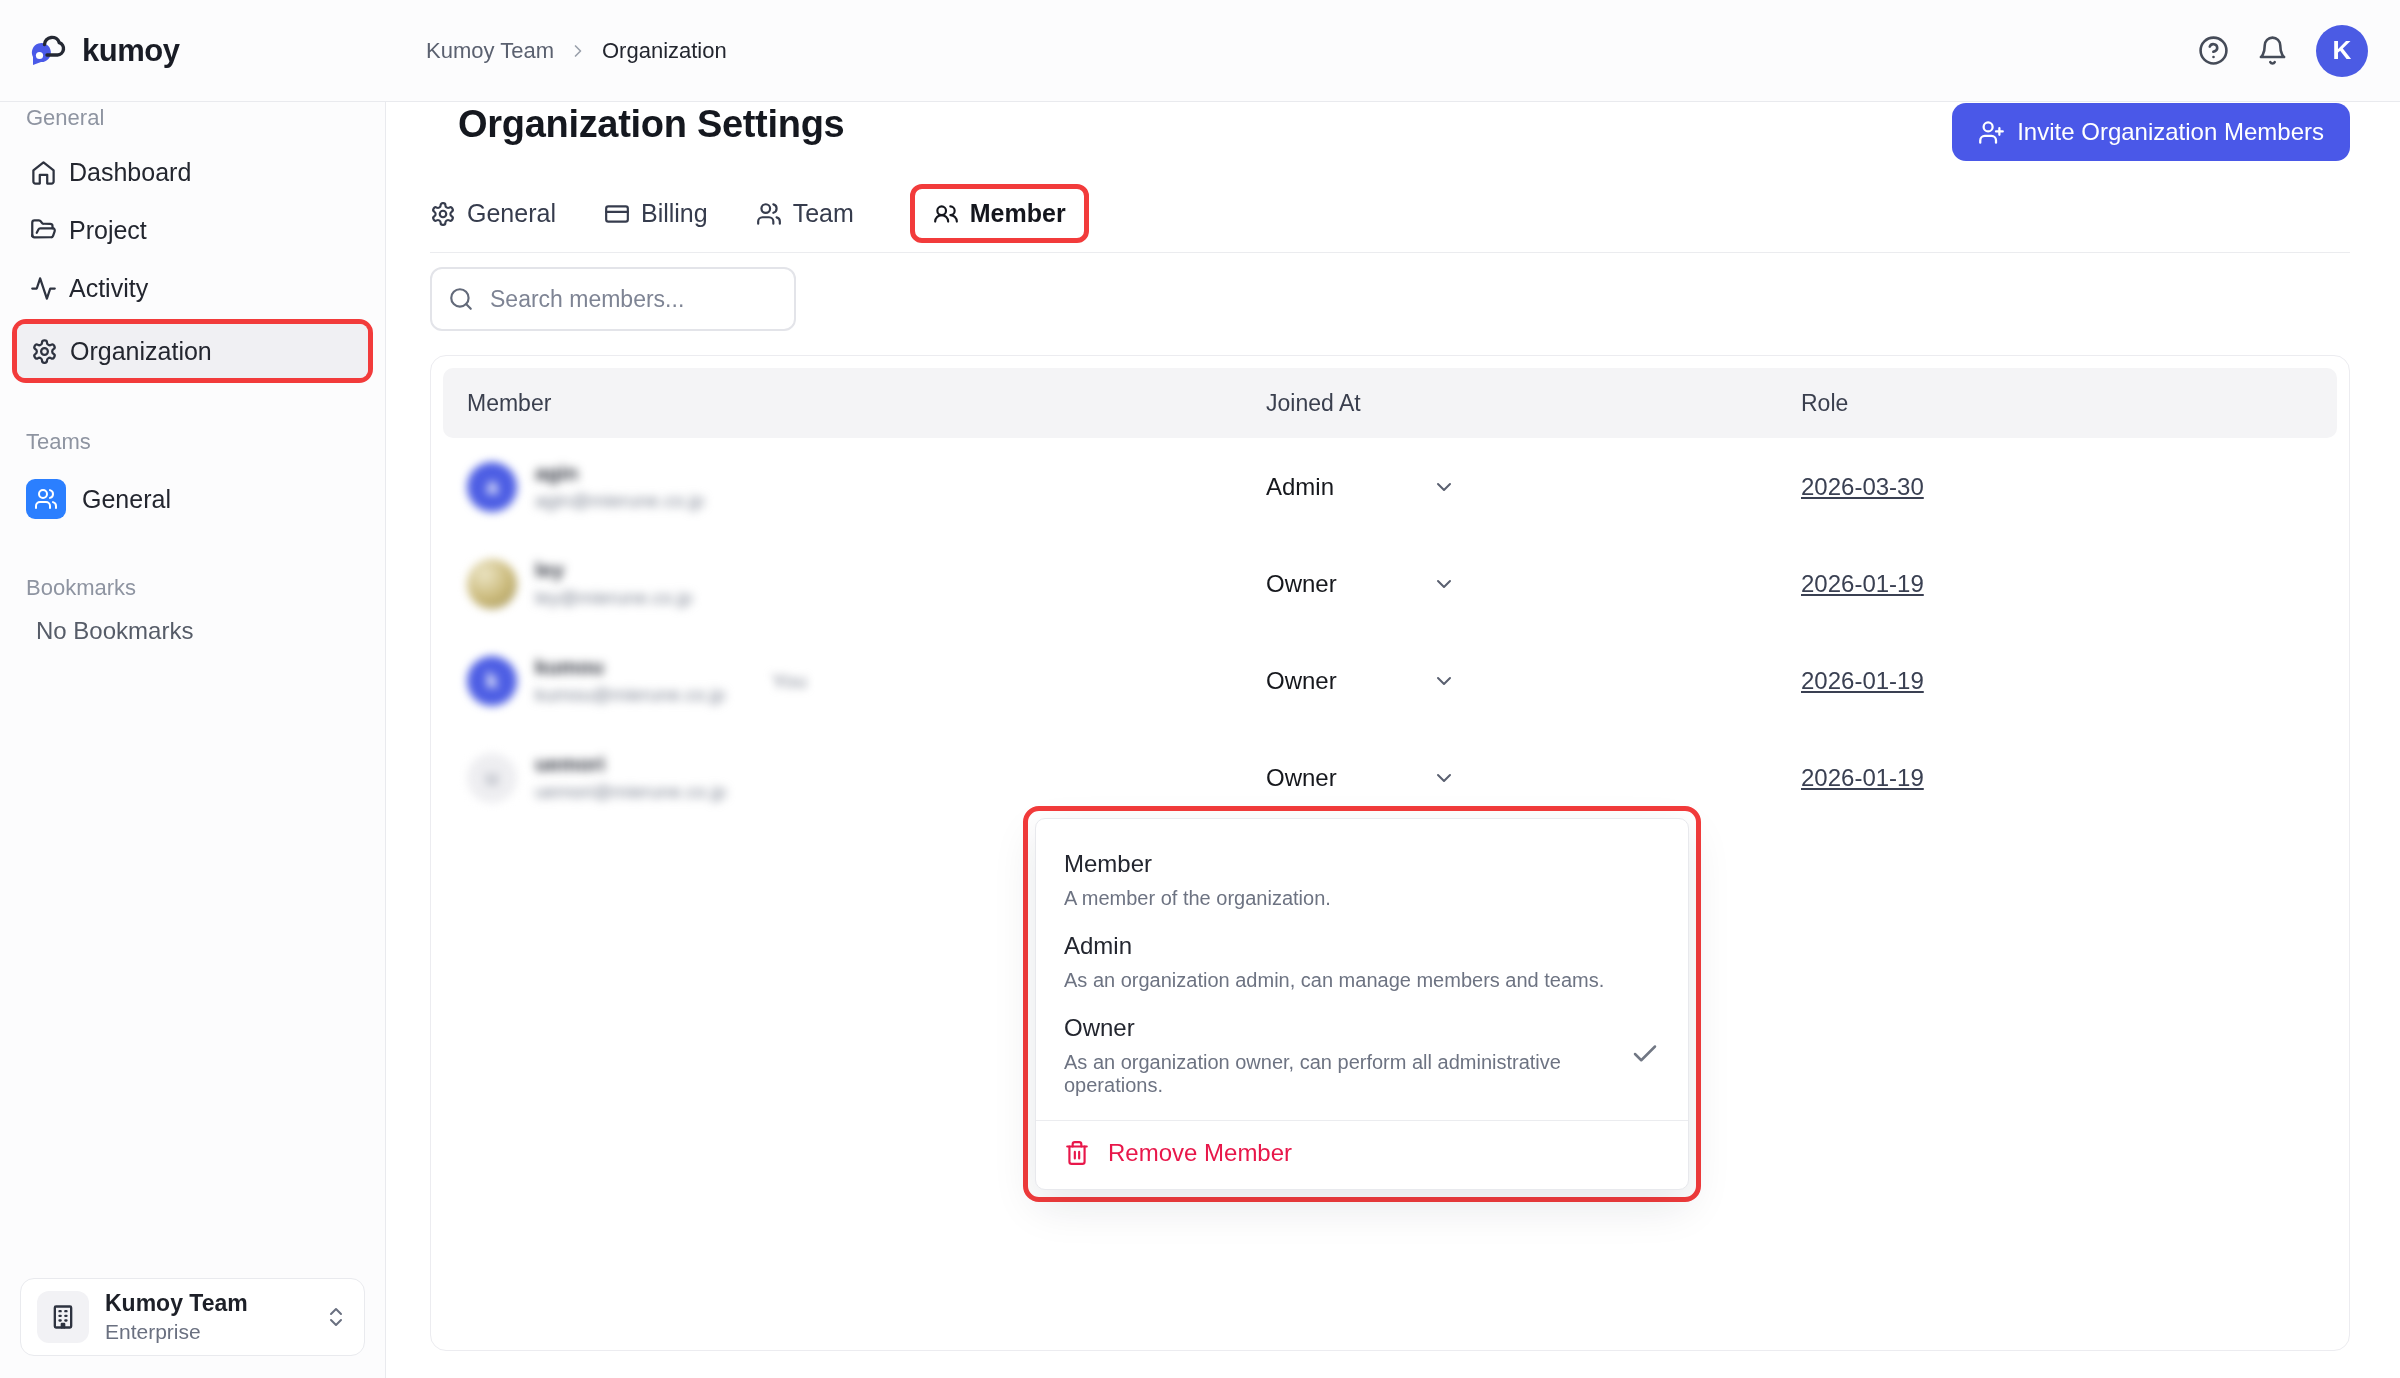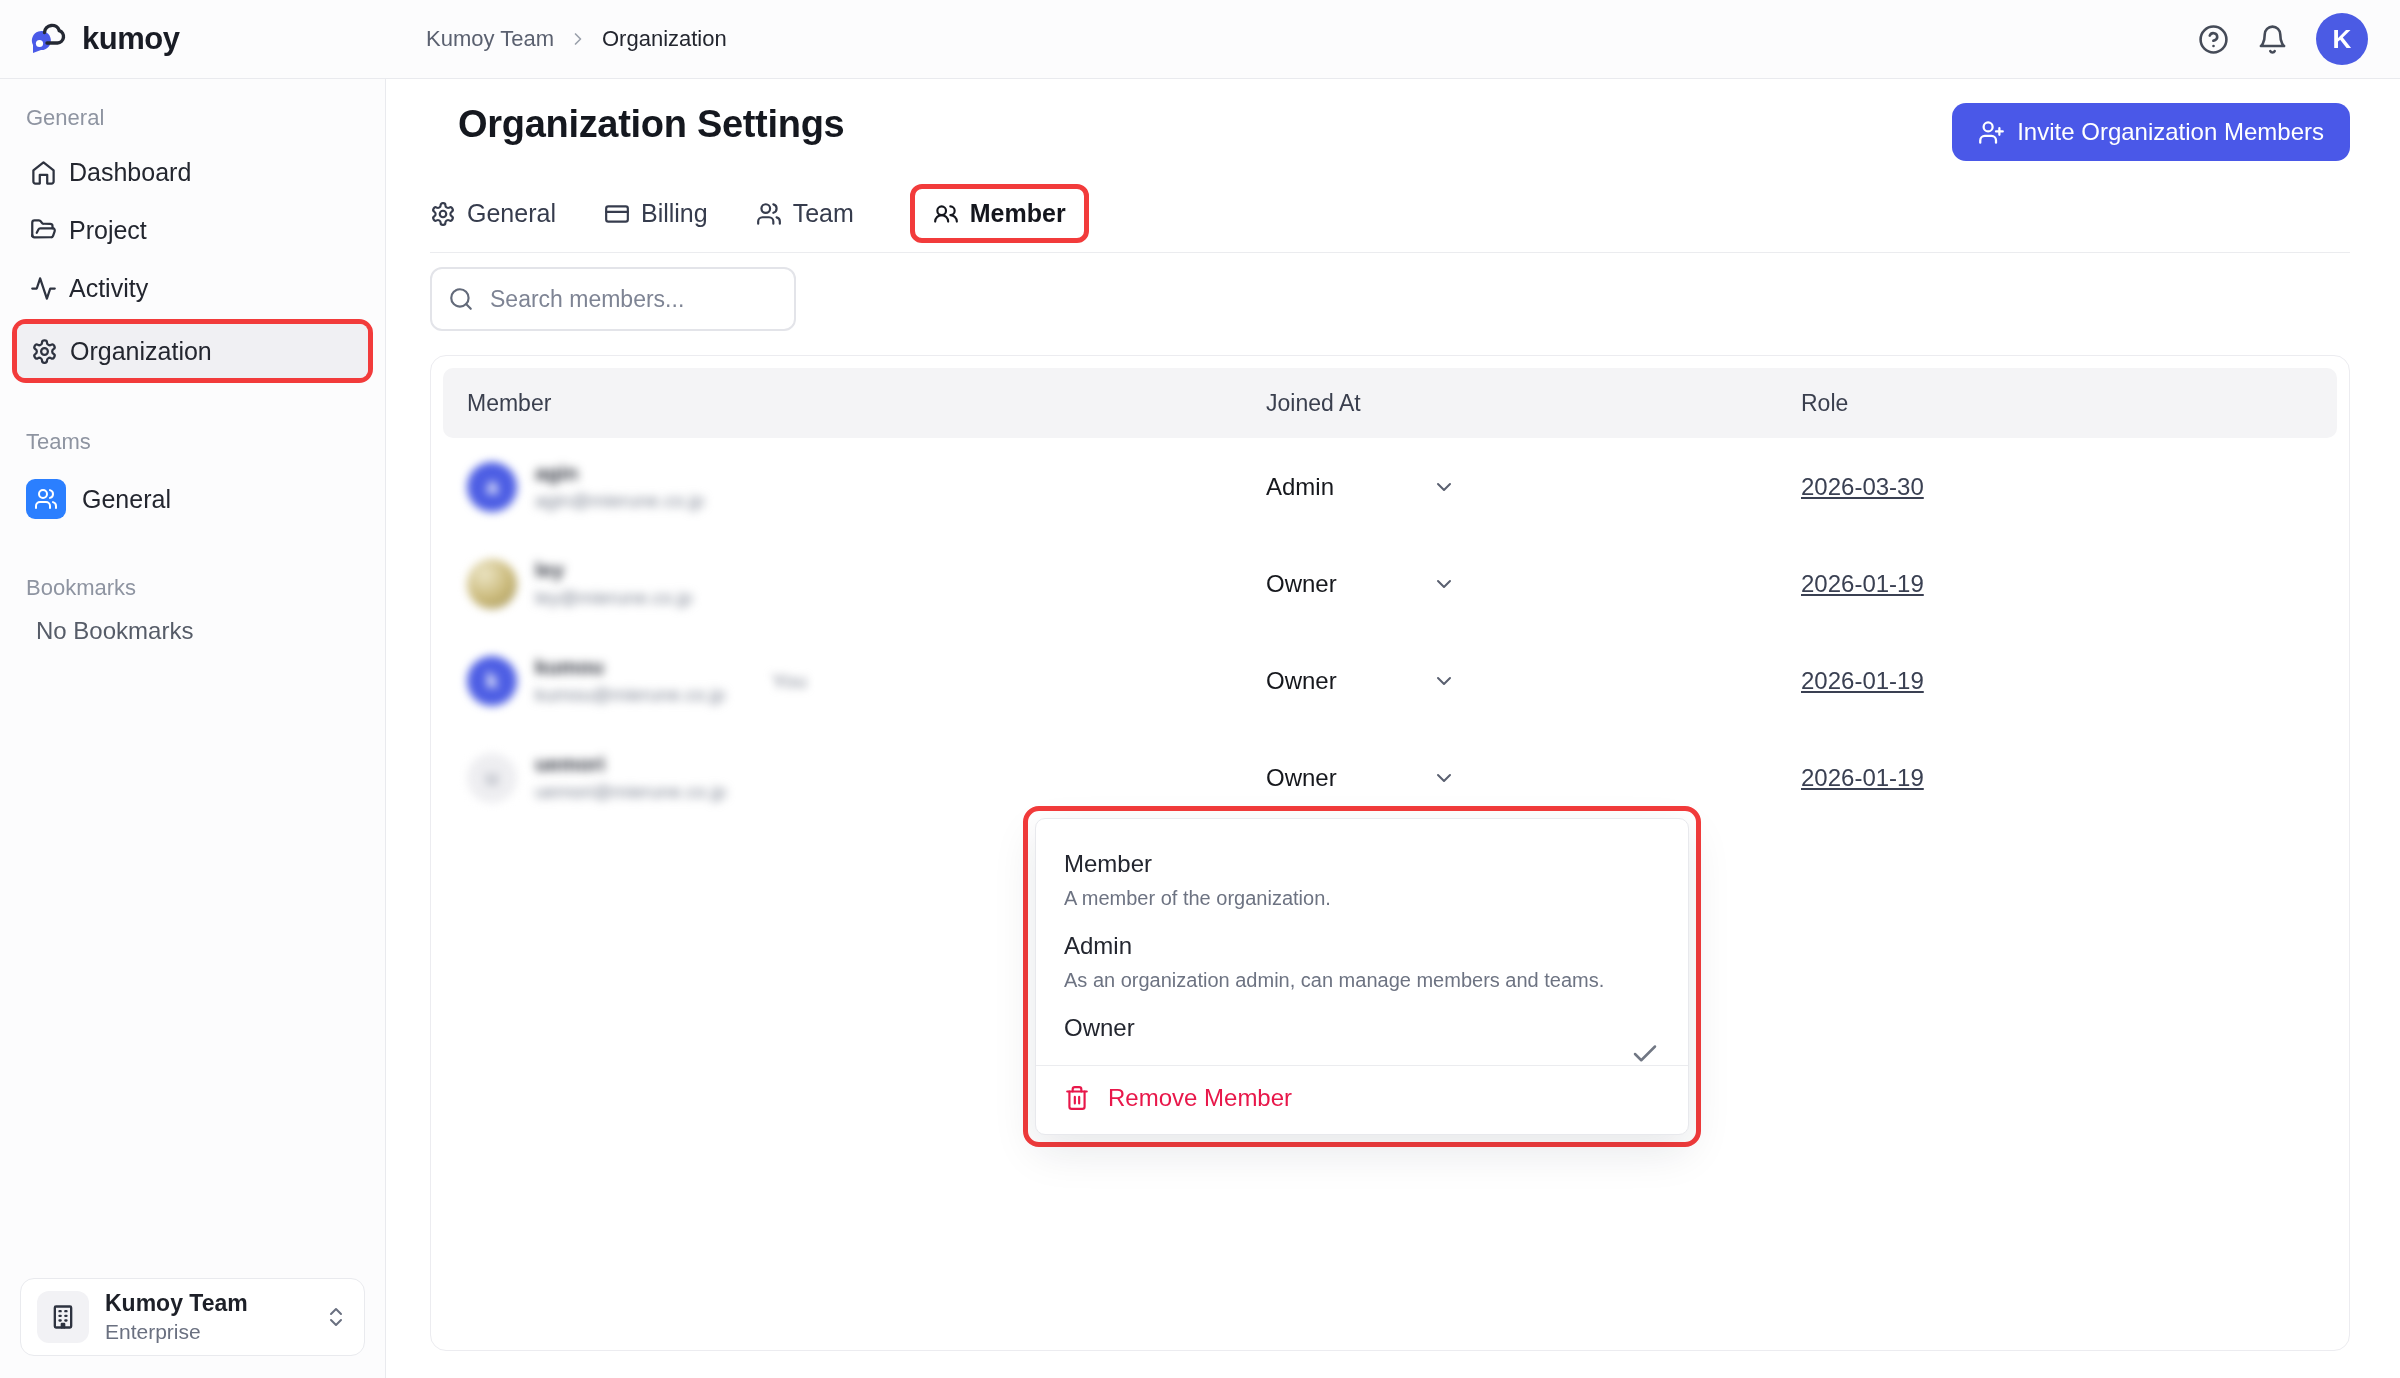--- a/index.html
+++ b/index.html
@@ -2,21 +2,21 @@
 <html><head>
 <meta charset="utf-8">
 <style>
   html,body{margin:0;padding:0;background:#fff;}
   body{width:2400px;height:1378px;position:relative;overflow:hidden;
        font-family:"Liberation Sans",sans-serif;color:#23262f;}
   svg{display:block;}
   .ic{fill:none;stroke:#2e3340;stroke-width:2;stroke-linecap:round;stroke-linejoin:round;}
 
   
-  .topbar{position:absolute;top:0;left:0;width:100%;height:79px;background:#fcfcfd;
+  .topbar{position:absolute;top:0;left:0;width:100%;height:102px;background:#fcfcfd;
           border-bottom:1px solid #e9eaee;display:flex;align-items:center;z-index:5;box-sizing:border-box;}
   .logo-area{flex:0 0 386px;display:flex;align-items:center;gap:10px;padding-left:26px;box-sizing:border-box;}
   .logo-text{font-size:31px;font-weight:700;color:#191c25;letter-spacing:-0.5px;}
   .breadcrumb{display:flex;align-items:center;gap:14px;padding-left:40px;font-size:22px;}
   .bc-parent{color:#5b6170;}
   .bc-current{color:#23262f;}
   .topbar-right{margin-left:auto;display:flex;align-items:center;gap:28px;padding-right:32px;}
   .icon-btn svg{stroke:#454b58;}
   .avatar{width:52px;height:52px;border-radius:50%;background:#4b5be4;color:#fff;font-size:26px;
           font-weight:700;display:flex;align-items:center;justify-content:center;}
@@ -359,20 +359,21 @@
       <div class="rm-item">
         <div class="rm-title">Member</div>
         <div class="rm-desc">A member of the organization.</div>
       </div>
       <div class="rm-item">
         <div class="rm-title">Admin</div>
         <div class="rm-desc">As an organization admin, can manage members and teams.</div>
       </div>
       <div class="rm-item">
         <div class="rm-title">Owner</div>
+        <div class="rm-desc">As an organization owner, can perform all administrative operations.</div>
         <span class="rm-check">
           <svg width="30" height="30" viewBox="0 0 24 24" class="ic">
               <path d="M20 6 9 17l-5-5"></path>
             </svg>
         </span>
       </div>
       <div class="rm-divider"></div>
       <div class="rm-remove">
         <svg width="26" height="26" viewBox="0 0 24 24" class="ic">
             <path d="M3 6h18"></path>

